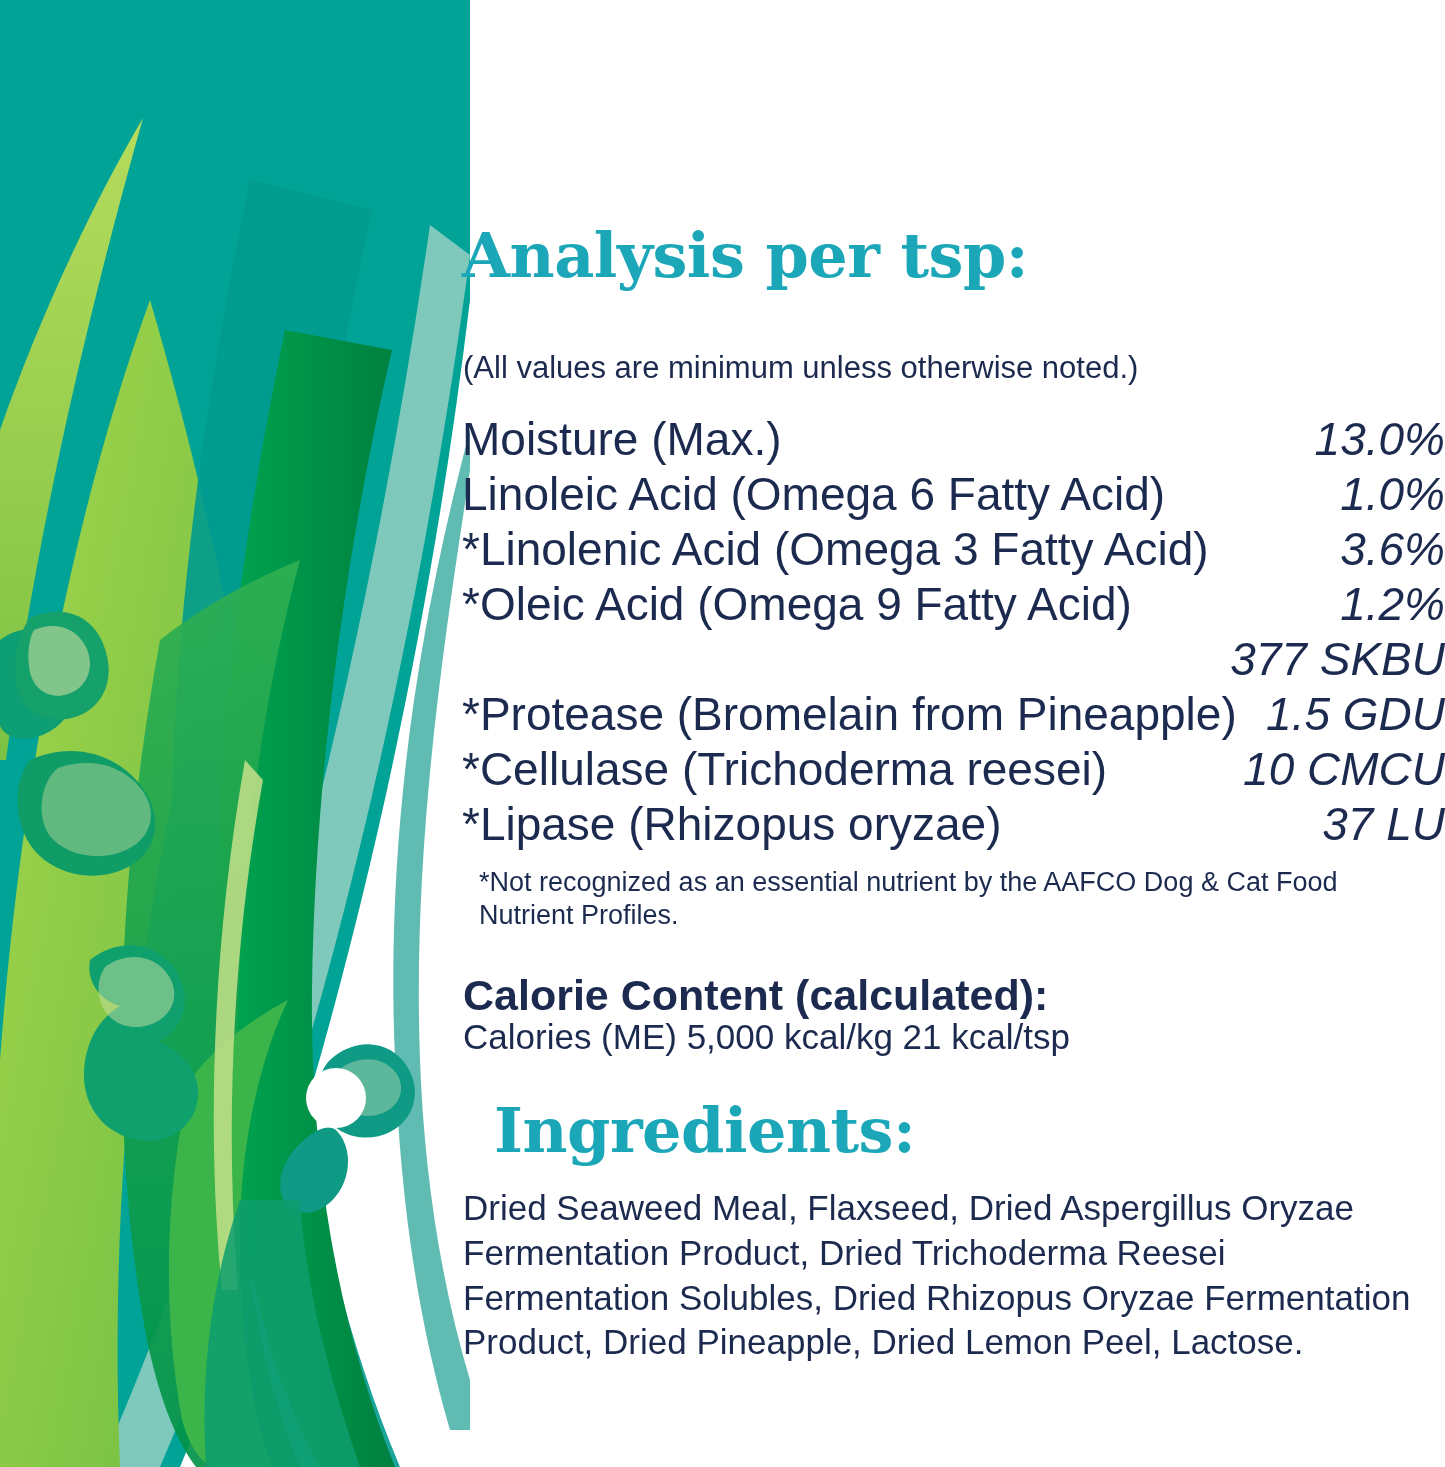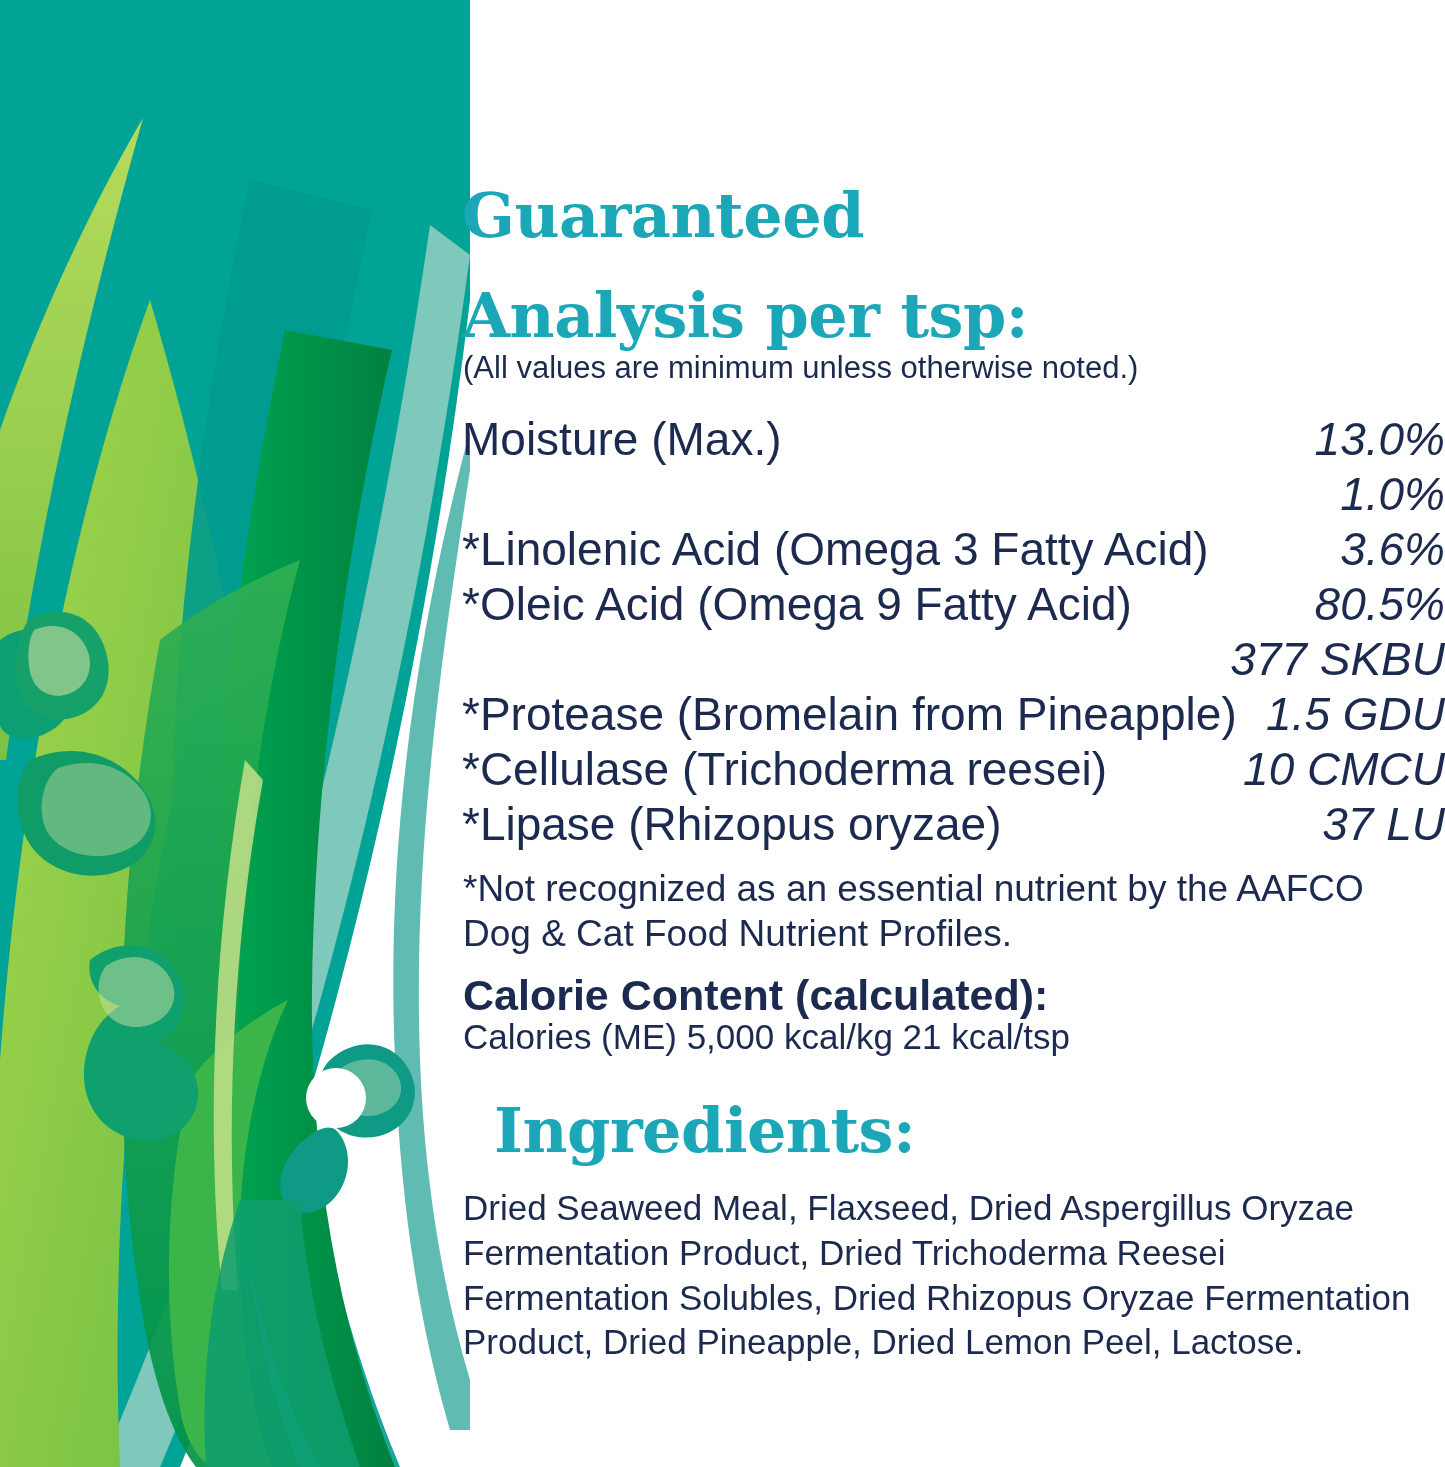--- a/index.html
+++ b/index.html
@@ -70,23 +70,23 @@
   .ga-dots::after {
     content:"";
     position:absolute;
     left:0; right:0; top:4px;
     border-bottom:4px dotted #1B2A4E;
   }
   .ga-value { flex:0 0 auto;font-style:italic; }
 
   
   #footnote {
-    position:absolute; left:1px; top:866px;
+    position:absolute; left:17px; top:866px;
     width:952px;
-    font-size:37px; line-height:1.22;
+    font-size:27px; line-height:1.22;
     color:#1B2A4E;
   }
 
   
   #calorie-heading {
     position:absolute; left:1px; top:971px;
     font-size:43px; font-weight:700;
     color:#1B2A4E; white-space:nowrap;
   }
   #calorie-value {
@@ -205,45 +205,45 @@
     <path d="M240,1200 C212,1280 200,1370 206,1467 L360,1467
              C330,1380 306,1290 300,1200 Z" fill="#0E9E6E" opacity="0.85"></path>
 
     <circle cx="336" cy="1098" r="30" fill="#FFFFFF"></circle>
   </svg>
 </div>
 
 <div id="content">
 
   <h1 id="title" class="heading">
-    <span>Guaranteed</span>
     <span class="l2">Analysis per tsp:</span>
   </h1>
 
   <div id="subtitle">(All values are minimum unless otherwise noted.)</div>
 
   <div id="ga-rows">
     <div class="ga-row">
       <span class="ga-label">Moisture (Max.)</span>
       <span class="ga-dots"></span>
       <span class="ga-value">13.0%</span>
     </div>
     <div class="ga-row">
+      <span class="ga-label">Linoleic Acid (Omega 6 Fatty Acid)</span>
       <span class="ga-dots"></span>
       <span class="ga-value">1.0%</span>
     </div>
     <div class="ga-row">
       <span class="ga-label">*Linolenic Acid (Omega 3 Fatty Acid)</span>
       <span class="ga-dots"></span>
       <span class="ga-value">3.6%</span>
     </div>
     <div class="ga-row">
       <span class="ga-label">*Oleic Acid (Omega 9 Fatty Acid)</span>
       <span class="ga-dots"></span>
-      <span class="ga-value">80.5%</span>
+      <span class="ga-value">1.2%</span>
     </div>
     <div class="ga-row">
       <span class="ga-dots"></span>
       <span class="ga-value">377 SKBU</span>
     </div>
     <div class="ga-row">
       <span class="ga-label">*Protease (Bromelain from Pineapple)</span>
       <span class="ga-dots"></span>
       <span class="ga-value">1.5 GDU</span>
     </div>

